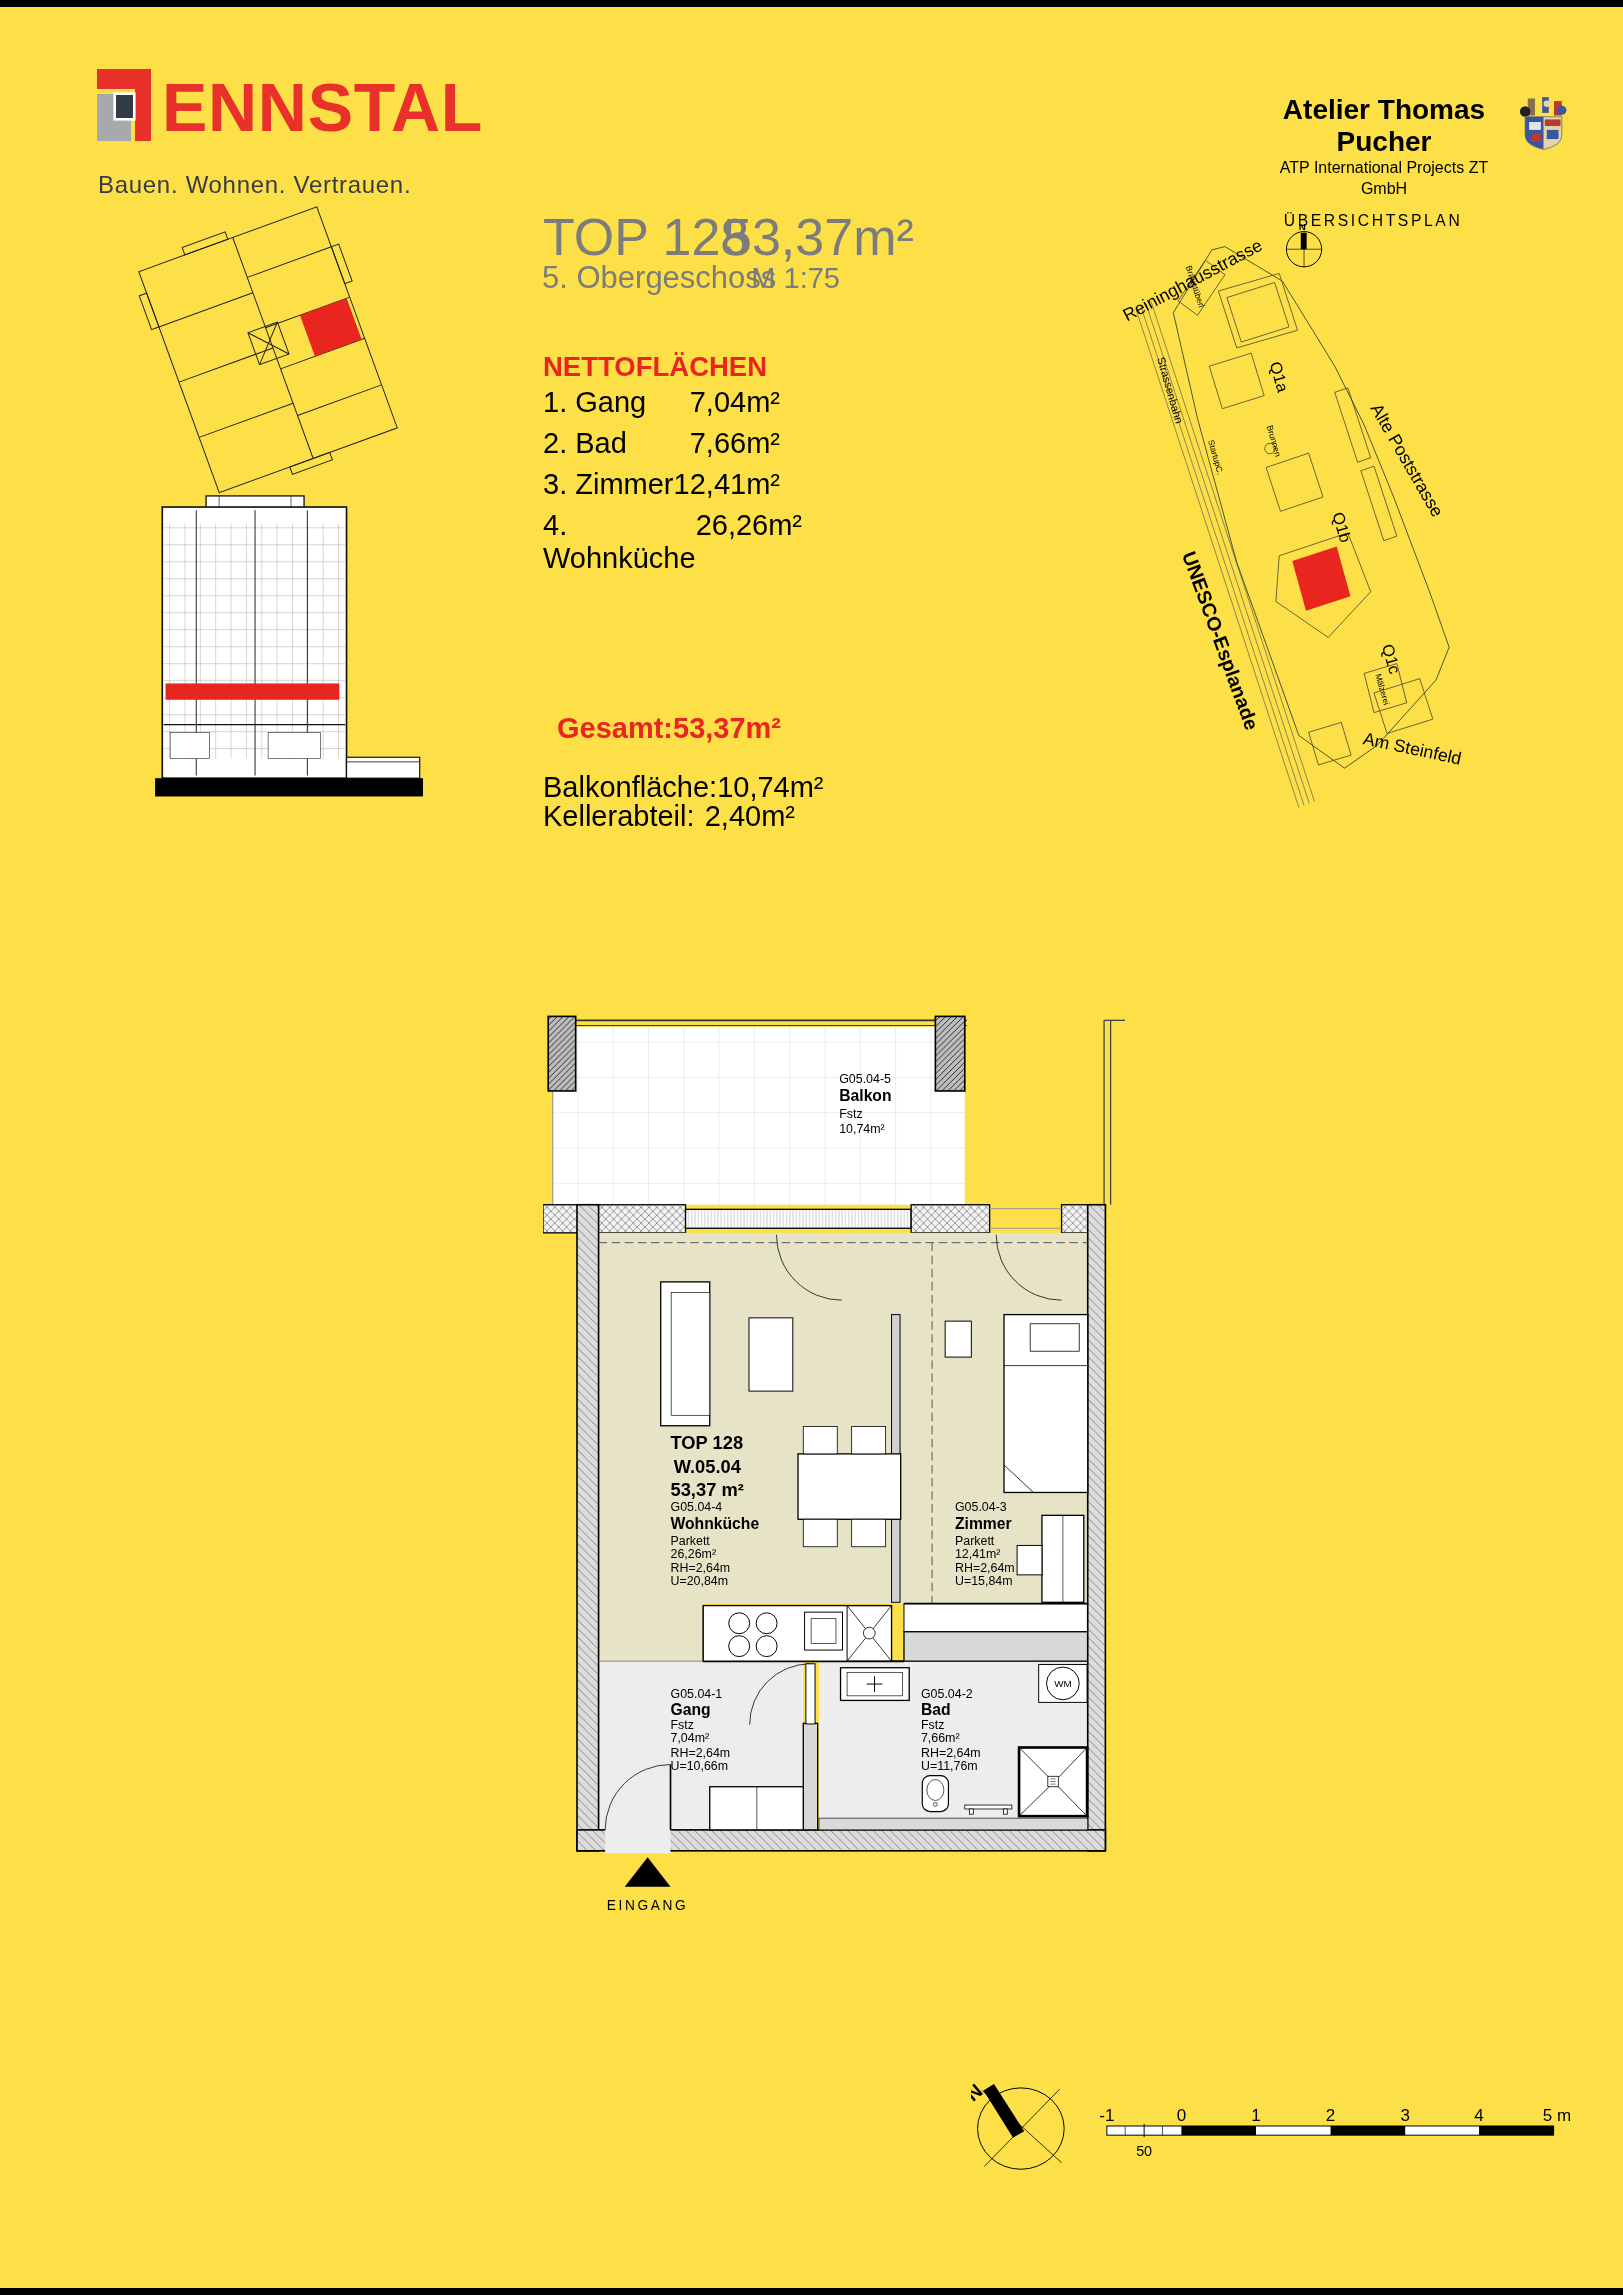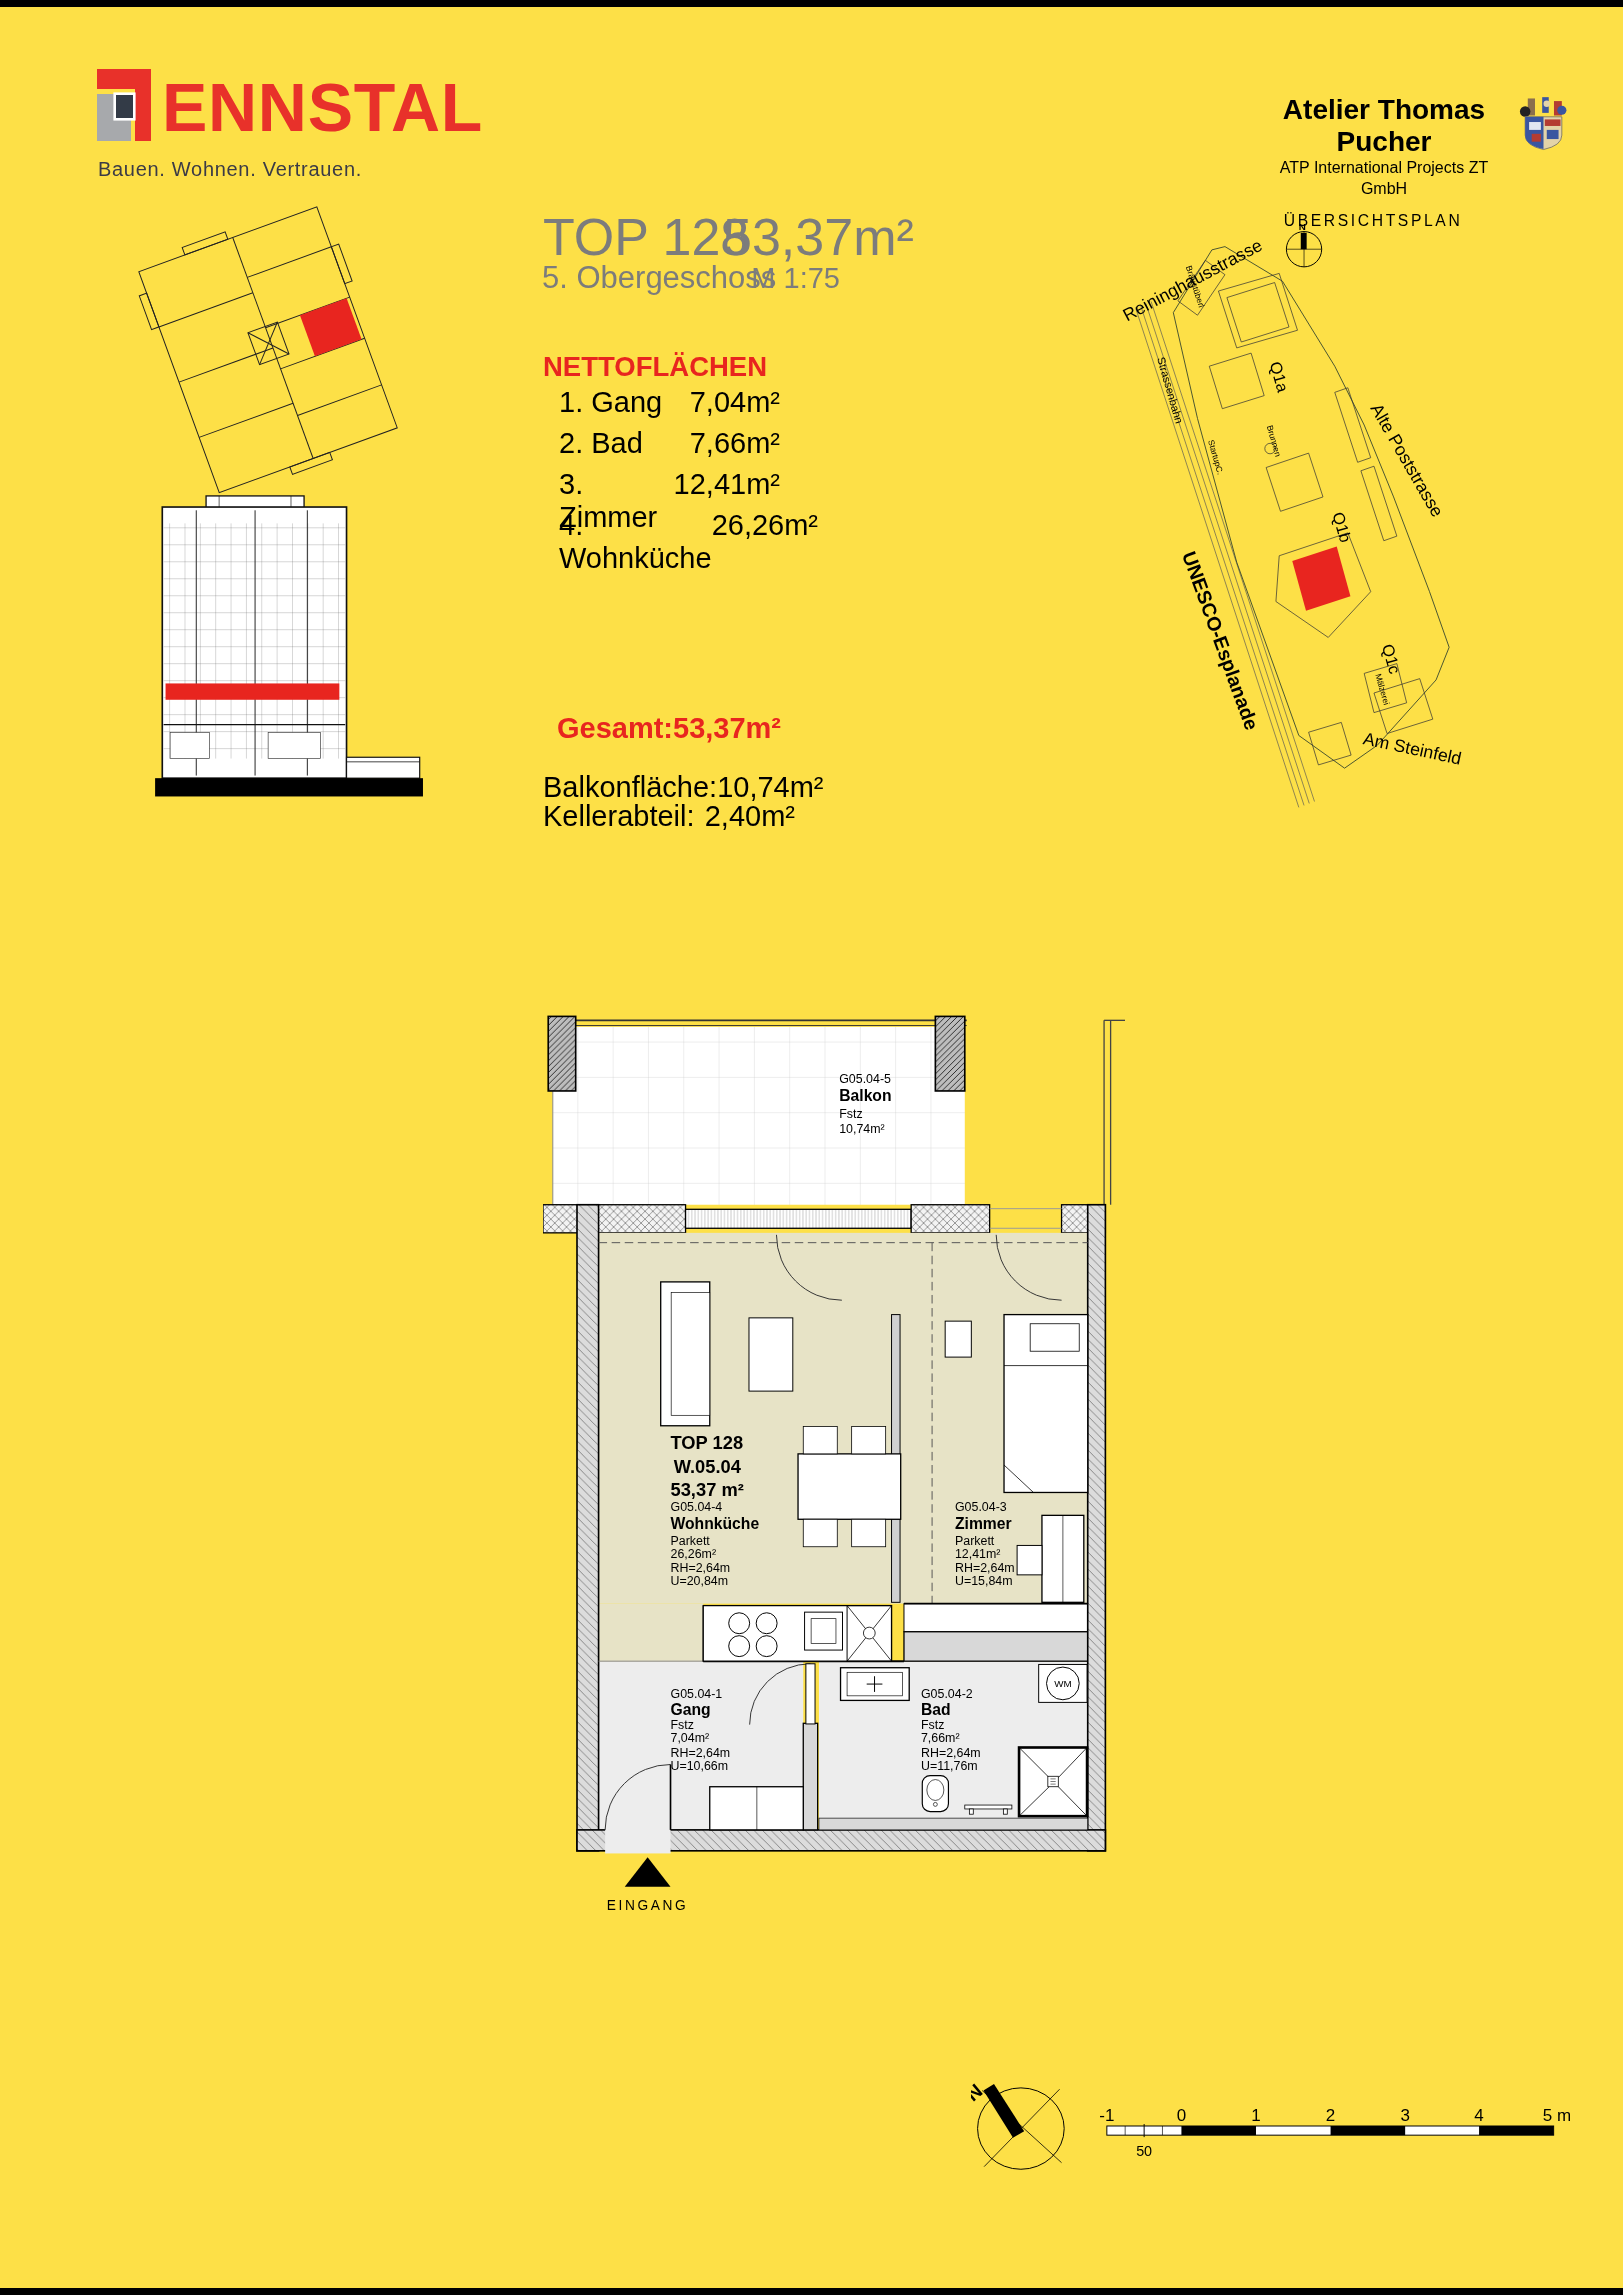--- a/index.html
+++ b/index.html
@@ -6,32 +6,32 @@
   #page{position:relative;width:1623px;height:2295px;background:#fde047;overflow:hidden;
         font-family:"Liberation Sans","DejaVu Sans",sans-serif;color:#000;padding-left:20px;}
   .abs{position:absolute;}
   .edgebar{position:absolute;left:0;width:1623px;background:#000;}
   
   #logo-bar{left:97px;top:69px;width:54px;height:19.6px;background:#e8312a;}
   #logo-col{left:135px;top:69px;width:16.4px;height:72px;background:#e8312a;}
   #logo-gray{left:97px;top:94px;width:34px;height:47px;background:#a7a9ac;}
   #logo-navy{left:116px;top:95px;width:17px;height:23px;background:#333b47;box-shadow:0 0 0 2.6px #fff;}
   #logo-word{left:162px;top:73px;font-size:68px;font-weight:bold;letter-spacing:0.7px;color:#e8312a;line-height:1;}
-  #tagline{left:98px;top:158px;font-size:20px;letter-spacing:0.7px;color:#3b3b46;}
+  #tagline{left:98px;top:171px;font-size:24px;letter-spacing:0.7px;color:#3b3b46;}
   #architect{left:1263px;top:94px;width:242px;text-align:center;}
   #architect .name{font-size:28px;font-weight:bold;line-height:1.15;}
   #architect .sub{font-size:16px;line-height:1.3;}
   
   #t-unit{left:543px;top:211px;font-size:52px;color:#7c7c7c;line-height:1;}
   #t-area{left:723px;top:211px;font-size:52px;color:#7c7c7c;line-height:1;}
   #t-floor{left:542px;top:260px;font-size:31px;color:#7c7c7c;}
   #t-scale{left:707px;top:262px;width:133px;text-align:right;font-size:29px;color:#7c7c7c;}
   #netto-head{left:543px;top:351px;font-size:27.5px;font-weight:bold;color:#e8251f;}
   #netto-list{left:543px;top:386px;width:237px;font-size:29px;}
-  #netto-list .row{display:flex;justify-content:space-between;height:41px;margin-left:16px;}
+  #netto-list .row{display:flex;justify-content:space-between;height:41px;}
   #total-row{left:543px;top:712px;width:252px;font-size:29px;font-weight:bold;color:#e8251f;display:flex;justify-content:center;}
   #extra-rows{left:543px;top:771px;width:252px;font-size:29px;}
   #extra-rows .row{display:flex;justify-content:space-between;height:29px;}
   
   text{fill:#000;}
   .sp-title{font-size:24px;letter-spacing:4px;}
   .sp-street{font-size:27px;}
   .sp-street-big{font-size:30px;font-weight:bold;}
   .sp-small{font-size:13px;}
   .sp-block{font-size:25px;}

